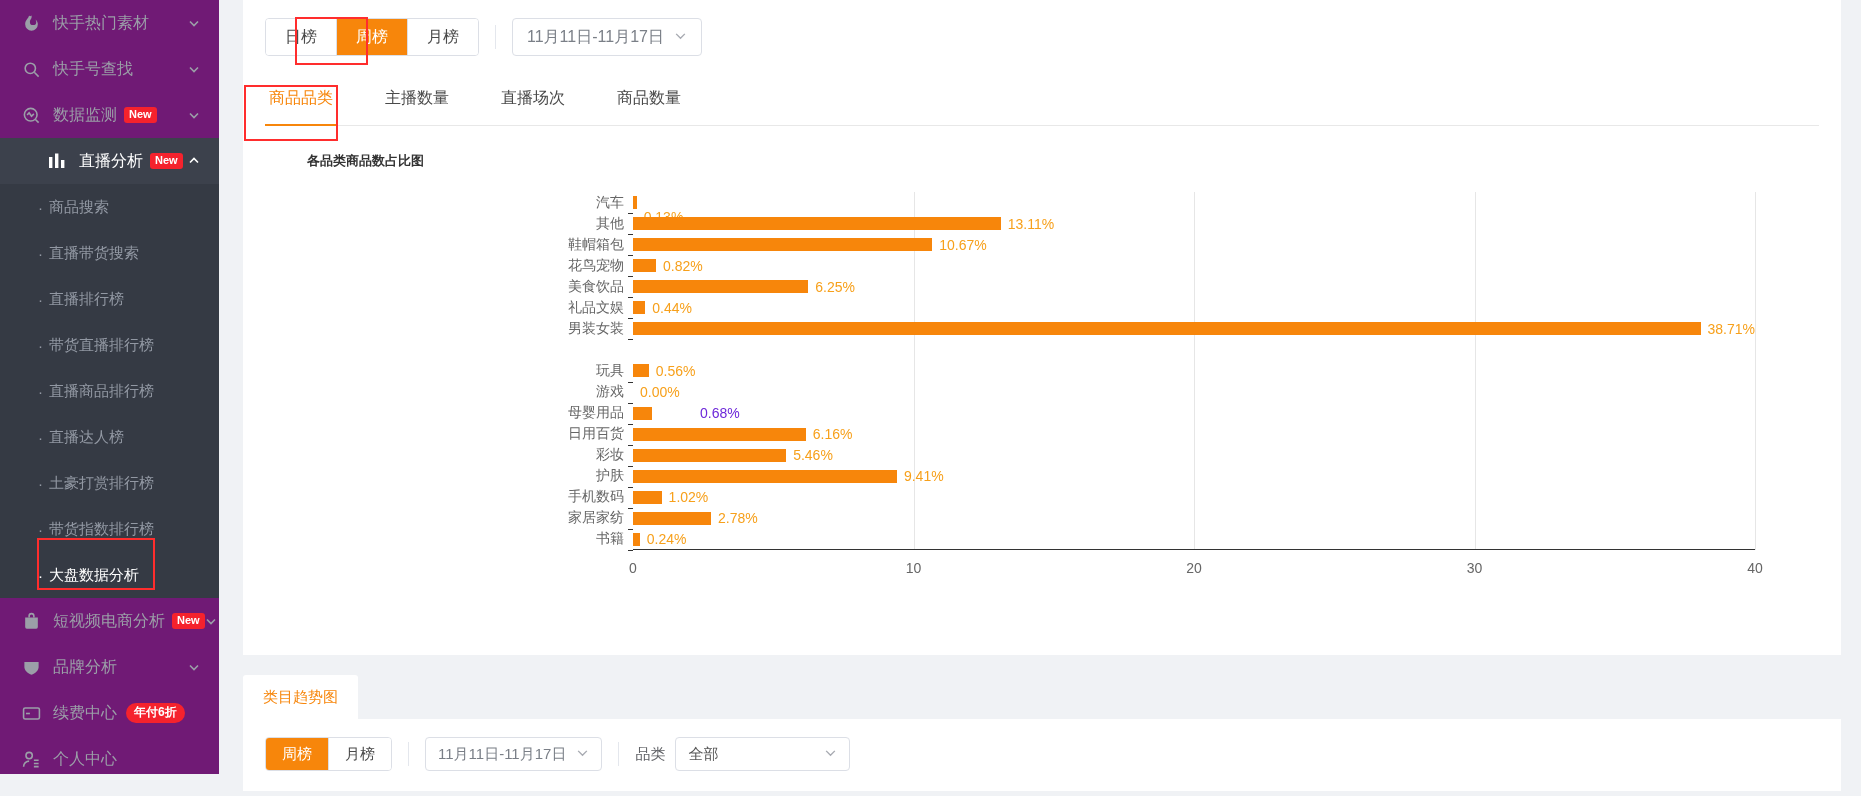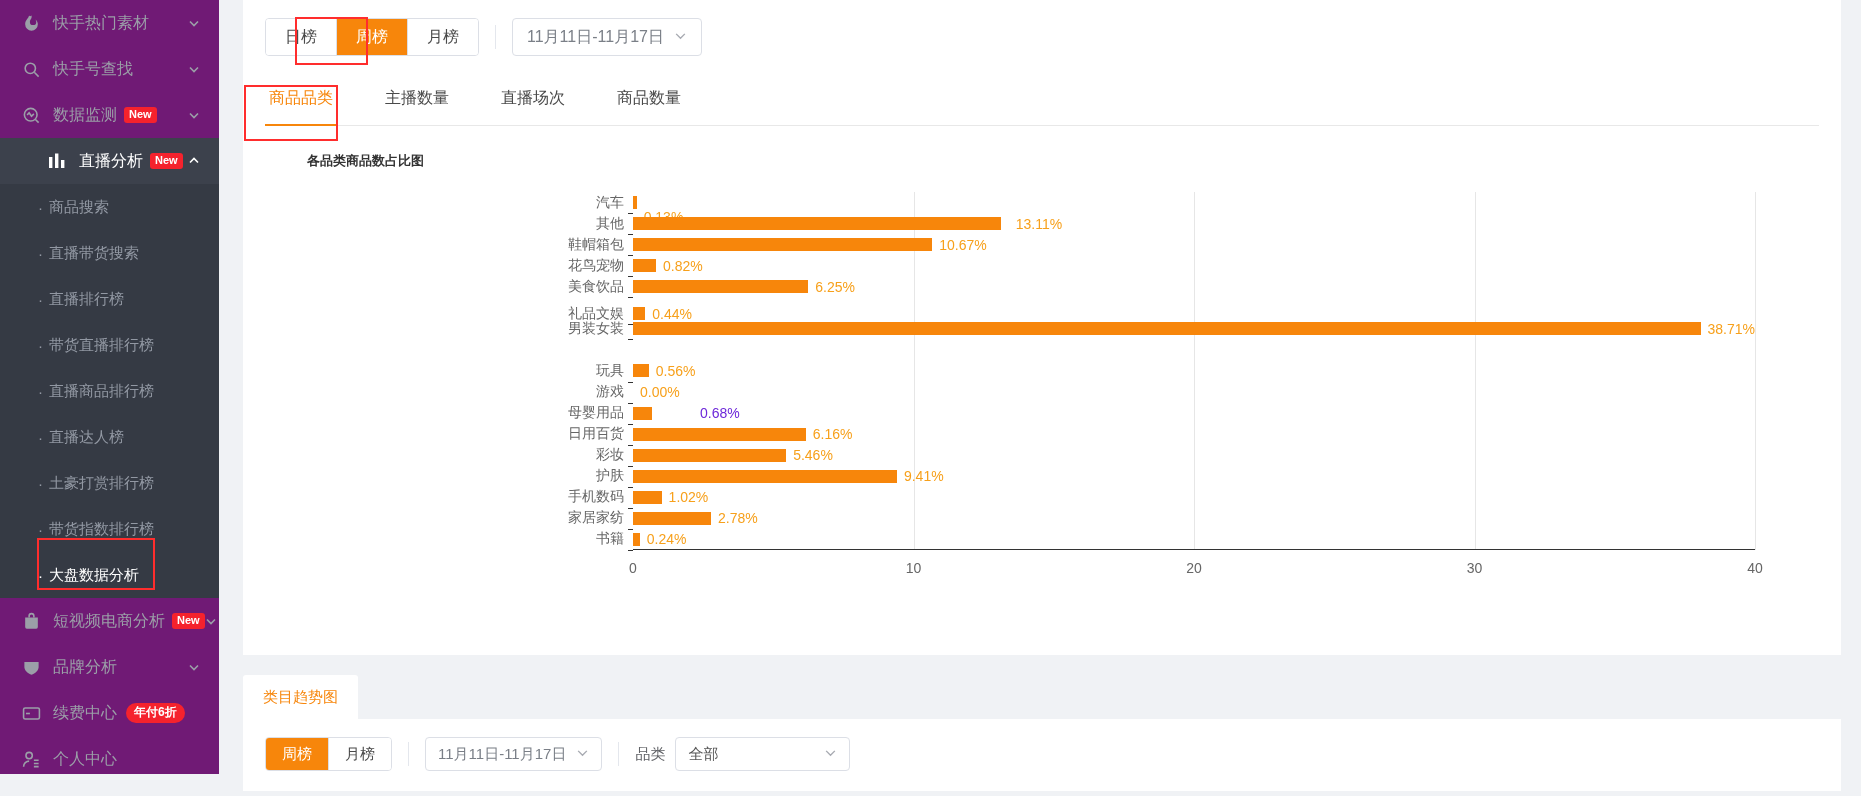--- a/index.html
+++ b/index.html
@@ -398,21 +398,21 @@
               <div class="gridline" style="left: 75%;"></div>
               <div class="gridline" style="left: 100%;"></div>
             </div>
           <div class="rows" id="chart-rows">
               <div class="row" style="top: 0%; height: 5.88235%;">
                 <span class="ytick" style="top: 100%;"></span>
                 <span class="ylabel">汽车</span>
                 <div class="bar" style="width: 0.325%; background: rgb(247, 134, 11);"></div>
                 <span class="bar-lbl" style="color: rgb(247, 160, 27); margin-top: 29px;">0.13%</span>
               </div>
-              <div class="row" style="top: 5.88235%; height: 5.88235%; gap: 8px;">
+              <div class="row" style="top: 5.88235%; height: 5.88235%;">
                 <span class="ytick" style="top: 100%;"></span>
                 <span class="ylabel">其他</span>
                 <div class="bar" style="width: 32.775%; background: rgb(247, 134, 11);"></div>
                 <span class="bar-lbl" style="color: rgb(247, 160, 27);">13.11%</span>
               </div>
               <div class="row" style="top: 11.7647%; height: 5.88235%;">
                 <span class="ytick" style="top: 100%;"></span>
                 <span class="ylabel">鞋帽箱包</span>
                 <div class="bar" style="width: 26.675%; background: rgb(247, 134, 11);"></div>
                 <span class="bar-lbl" style="color: rgb(247, 160, 27);">10.67%</span>
@@ -422,21 +422,21 @@
                 <span class="ylabel">花鸟宠物</span>
                 <div class="bar" style="width: 2.05%; background: rgb(247, 134, 11);"></div>
                 <span class="bar-lbl" style="color: rgb(247, 160, 27);">0.82%</span>
               </div>
               <div class="row" style="top: 23.5294%; height: 5.88235%;">
                 <span class="ytick" style="top: 100%;"></span>
                 <span class="ylabel">美食饮品</span>
                 <div class="bar" style="width: 15.625%; background: rgb(247, 134, 11);"></div>
                 <span class="bar-lbl" style="color: rgb(247, 160, 27);">6.25%</span>
               </div>
-              <div class="row" style="top: 29.4118%; height: 5.88235%; margin-top: 6px;">
+              <div class="row" style="top: 29.4118%; height: 5.88235%;">
                 <span class="ytick" style="top: 100%;"></span>
                 <span class="ylabel">礼品文娱</span>
                 <div class="bar" style="width: 1.1%; background: rgb(247, 134, 11);"></div>
                 <span class="bar-lbl" style="color: rgb(247, 160, 27);">0.44%</span>
               </div>
               <div class="row" style="top: 35.2941%; height: 5.88235%;">
                 <span class="ytick" style="top: 100%;"></span>
                 <span class="ylabel">男装女装</span>
                 <div class="bar" style="width: 96.775%; background: rgb(247, 134, 11);"></div>
                 <span class="bar-lbl" style="color: rgb(247, 160, 27);">38.71%</span>

